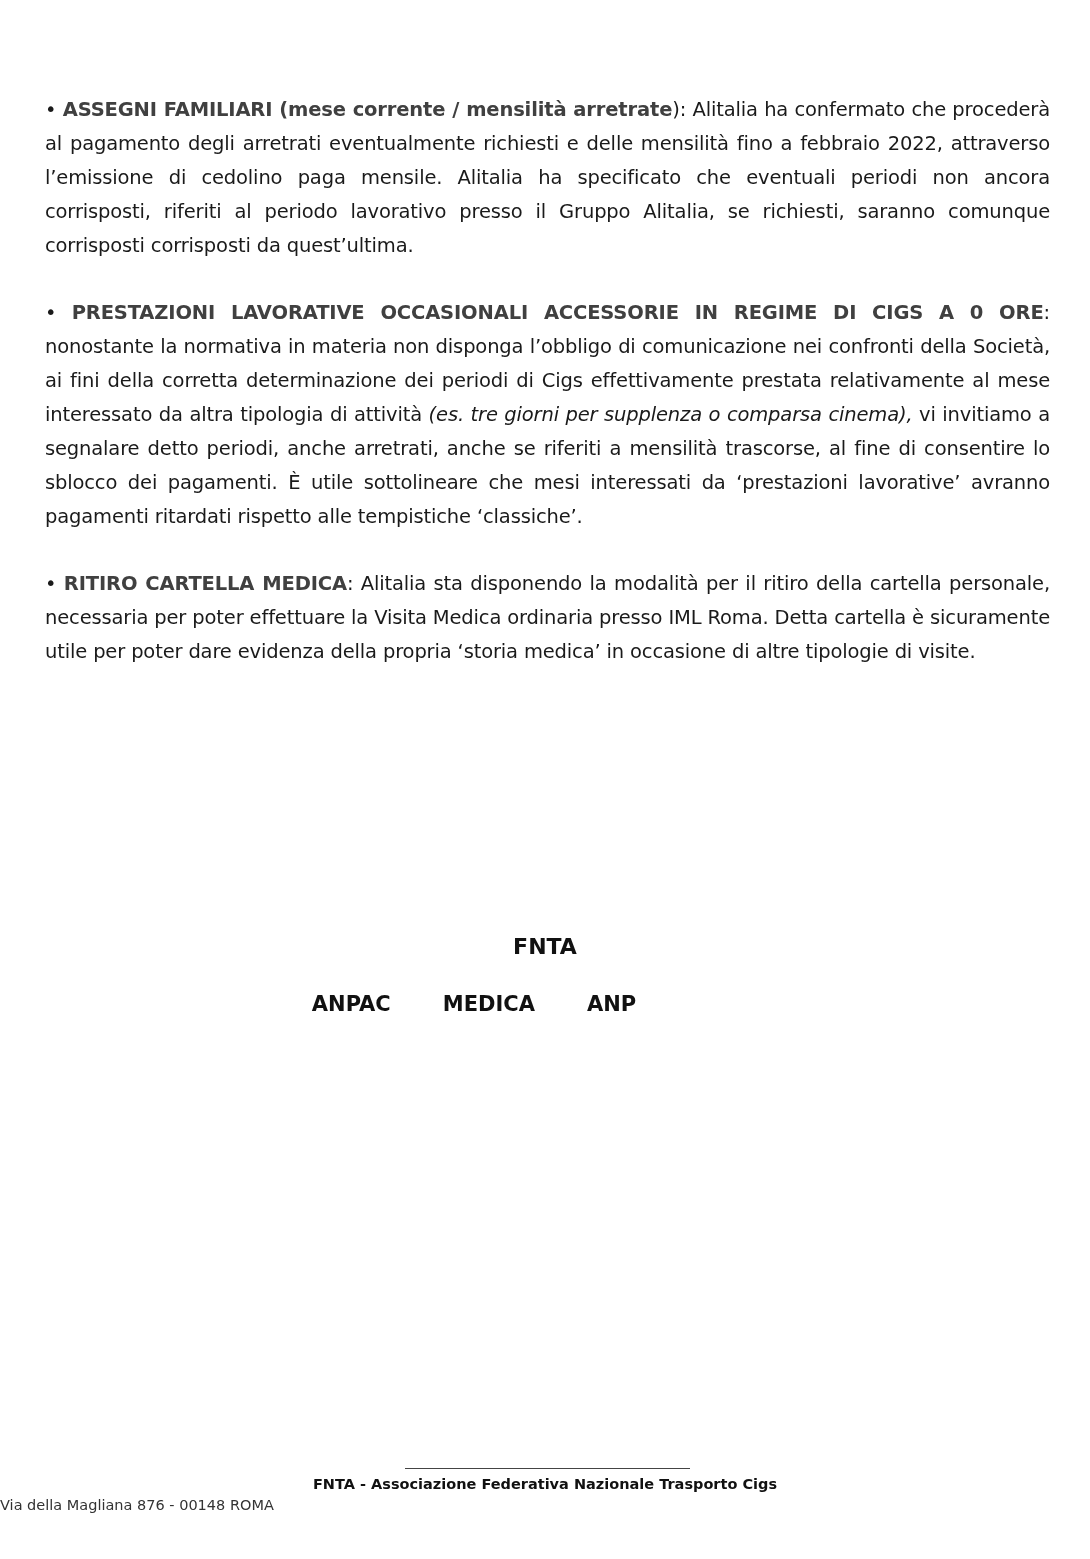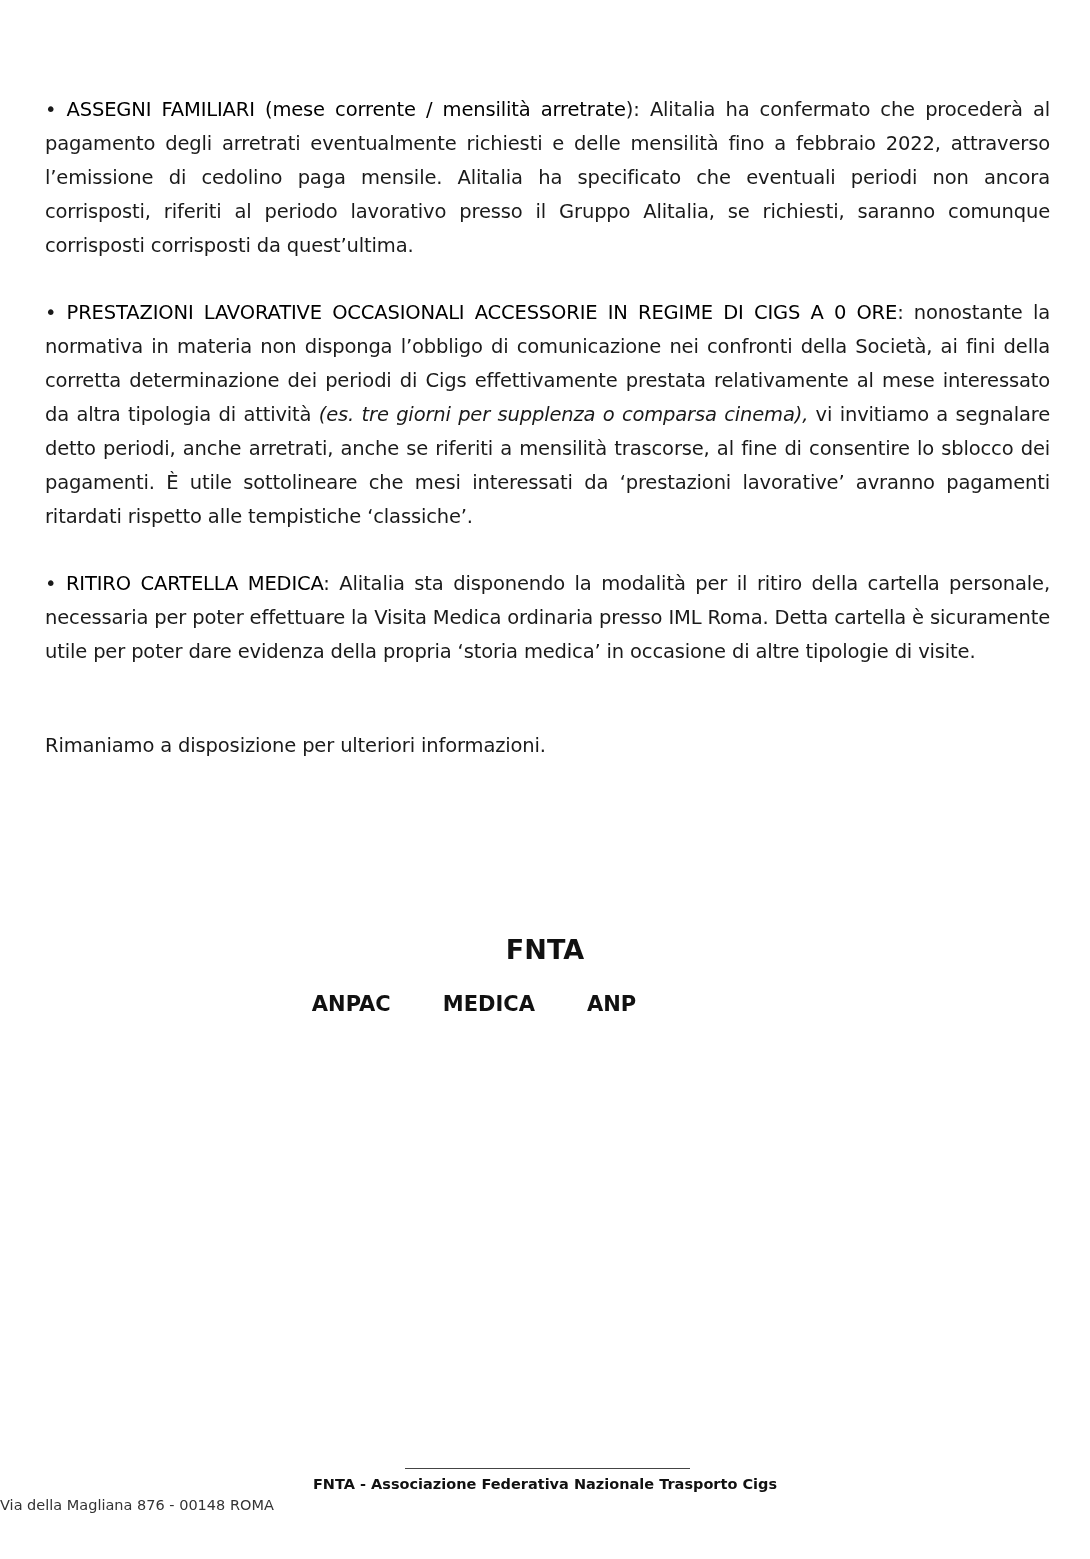--- a/index.html
+++ b/index.html
@@ -21,36 +21,36 @@
       top: 93px;
       width: 1005px;
     }
     .para {
       font-size: 19.5px;
       line-height: 34px;
       text-align: justify;
       margin: 0 0 33px 0;
       letter-spacing: -0.15px;
     }
-    .para b { font-weight: normal; color: #000000; }
+    .para b { font-weight: bold; color: #404040; }
     .para i { }
     .closing {
       font-size: 19.5px;
       line-height: 34px;
       margin-top: 60px;
       letter-spacing: -0.15px;
     }
     .sig-main {
       position: absolute;
       left: 0;
       width: 1090px;
       top: 934px;
       text-align: center;
       font-weight: bold;
-      font-size: 27px;
+      font-size: 22px;
       color: #111;
     }
     .sig-row {
       position: absolute;
       top: 992px;
       left: 0;
       width: 948px;
       display: flex;
       justify-content: center;
       gap: 52px;
@@ -99,21 +99,20 @@
   <p class="para">
     <span>•</span>
     <b>PRESTAZIONI LAVORATIVE OCCASIONALI ACCESSORIE IN REGIME DI CIGS A 0 ORE</b><span>: </span><span>nonostante la normativa in materia non disponga l’obbligo di comunicazione nei confronti della Società, ai fini della corretta determinazione dei periodi di Cigs effettivamente prestata relativamente al mese interessato da altra tipologia di attività </span><i>(es. tre giorni per supplenza o comparsa cinema),</i><span> vi invitiamo a segnalare detto periodi, anche arretrati, anche se riferiti a mensilità trascorse, al fine di consentire lo sblocco dei pagamenti. È utile sottolineare che mesi interessati da ‘prestazioni lavorative’ avranno pagamenti ritardati rispetto alle tempistiche ‘classiche’.</span>
   </p>
 
   <p class="para">
     <span>•</span>
     <b>RITIRO CARTELLA MEDICA</b><span>: </span><span>Alitalia sta disponendo la modalità per il ritiro della cartella personale, necessaria per poter effettuare la Visita Medica ordinaria presso IML Roma. Detta cartella è sicuramente utile per poter dare evidenza della propria ‘storia medica’ in occasione di altre tipologie di visite.</span>
   </p>
 
-  <div class="closing">Rimaniamo a disposizione per ulteriori informazioni.</div>
 </div>
 
 <div class="sig-main">FNTA</div>
 <div class="sig-row">
   <span>ANPAC</span>
   <span>MEDICA</span>
   <span>ANP</span>
 </div>
 
 <div class="footer-line"></div>

